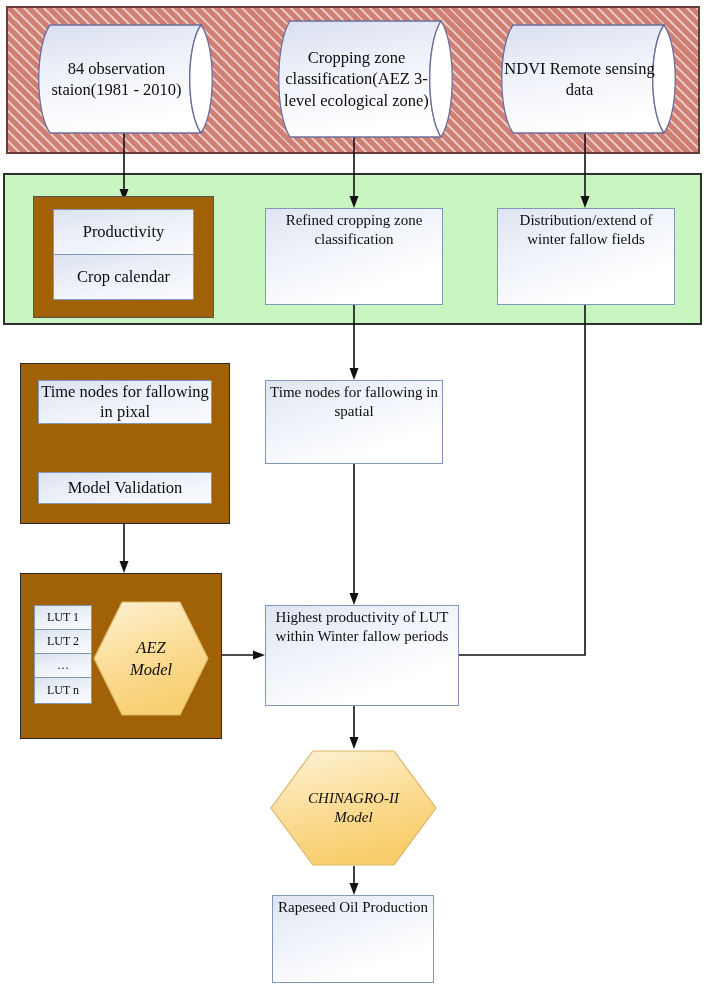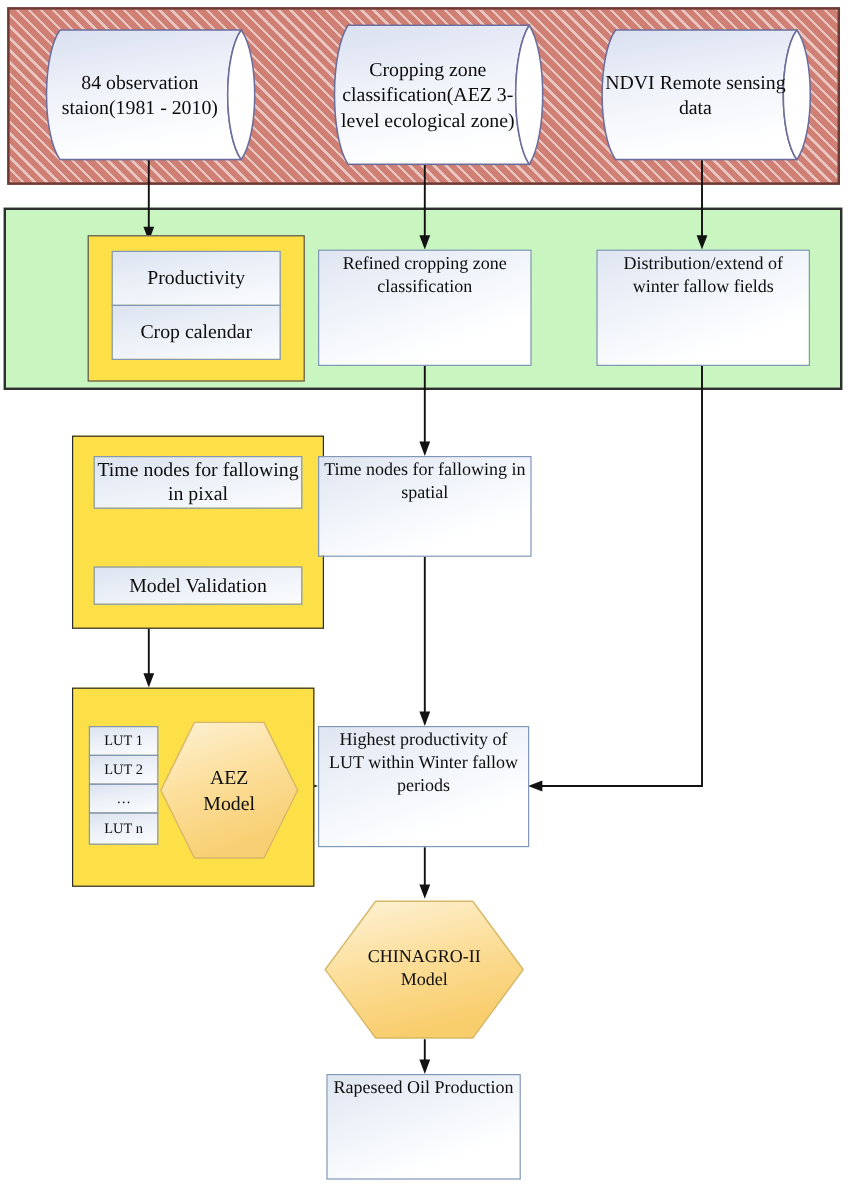--- a/index.html
+++ b/index.html
@@ -43,22 +43,21 @@
     text-align:center;
     font-size:15px;
     line-height:1.25;
     padding:2px 4px;
   }
   
   .group-box{
     position:absolute;
     box-sizing:border-box;
     border:1.6px solid #545454;
-    background:#fde047;
-    margin-left:40px;
+    background:#a16207;
   }
   .group-box.dark{border-color:#2a2a2a;}
 
   
   .sub{
     position:absolute;
     box-sizing:border-box;
     border:1px solid #8097b8;
     background:linear-gradient(170deg,#dce3f0 0%,#eaeff7 40%,#fbfcfe 100%);
     display:flex;align-items:center;justify-content:center;
@@ -76,21 +75,21 @@
     display:flex;align-items:center;justify-content:center;
     text-align:center;
     font-size:16.5px;line-height:1.3;
     padding-right:26px;
     padding-left:8px;
     box-sizing:border-box;
     pointer-events:none;
   }
 
   
-  .hex{position:absolute;}
+  .hex{position:absolute;font-style:italic;}
   .hex svg{display:block;}
   .hex .hex-label{
     position:absolute;left:0;top:0;right:0;bottom:0;
     display:flex;flex-direction:column;align-items:center;justify-content:center;
     text-align:center;font-size:16.5px;line-height:1.3;
     pointer-events:none;
   }
   .hex .hex-label.small{font-size:15px;}
 
   
@@ -240,21 +239,21 @@
         </defs>
         <polygon points="30,2 88,2 116,58.5 88,115 30,115 2,58.5" fill="url(#hg1)" stroke="#d8b766" stroke-width="1.2"></polygon>
       </svg>
       <div class="hex-label">
         <span>AEZ</span>
         <span>Model</span>
       </div>
     </div>
   </div>
 
-  <div class="fbox" style="left:265px;top:605px;width:176px;height:101px;">
+  <div class="fbox" style="left:265px;top:605px;width:194px;height:101px;">
     <span>Highest productivity of LUT within Winter fallow periods</span>
   </div>
 
   <div class="hex" style="left:269px;top:749px;width:169px;height:118px;">
     <svg width="169" height="118" viewBox="0 0 169 118">
       <defs>
         <linearGradient id="hg2" x1="0" y1="0" x2="0.35" y2="1">
           <stop offset="0%" stop-color="#fdf3da"></stop>
           <stop offset="50%" stop-color="#fcdf9c"></stop>
           <stop offset="100%" stop-color="#f8cd6c"></stop>

